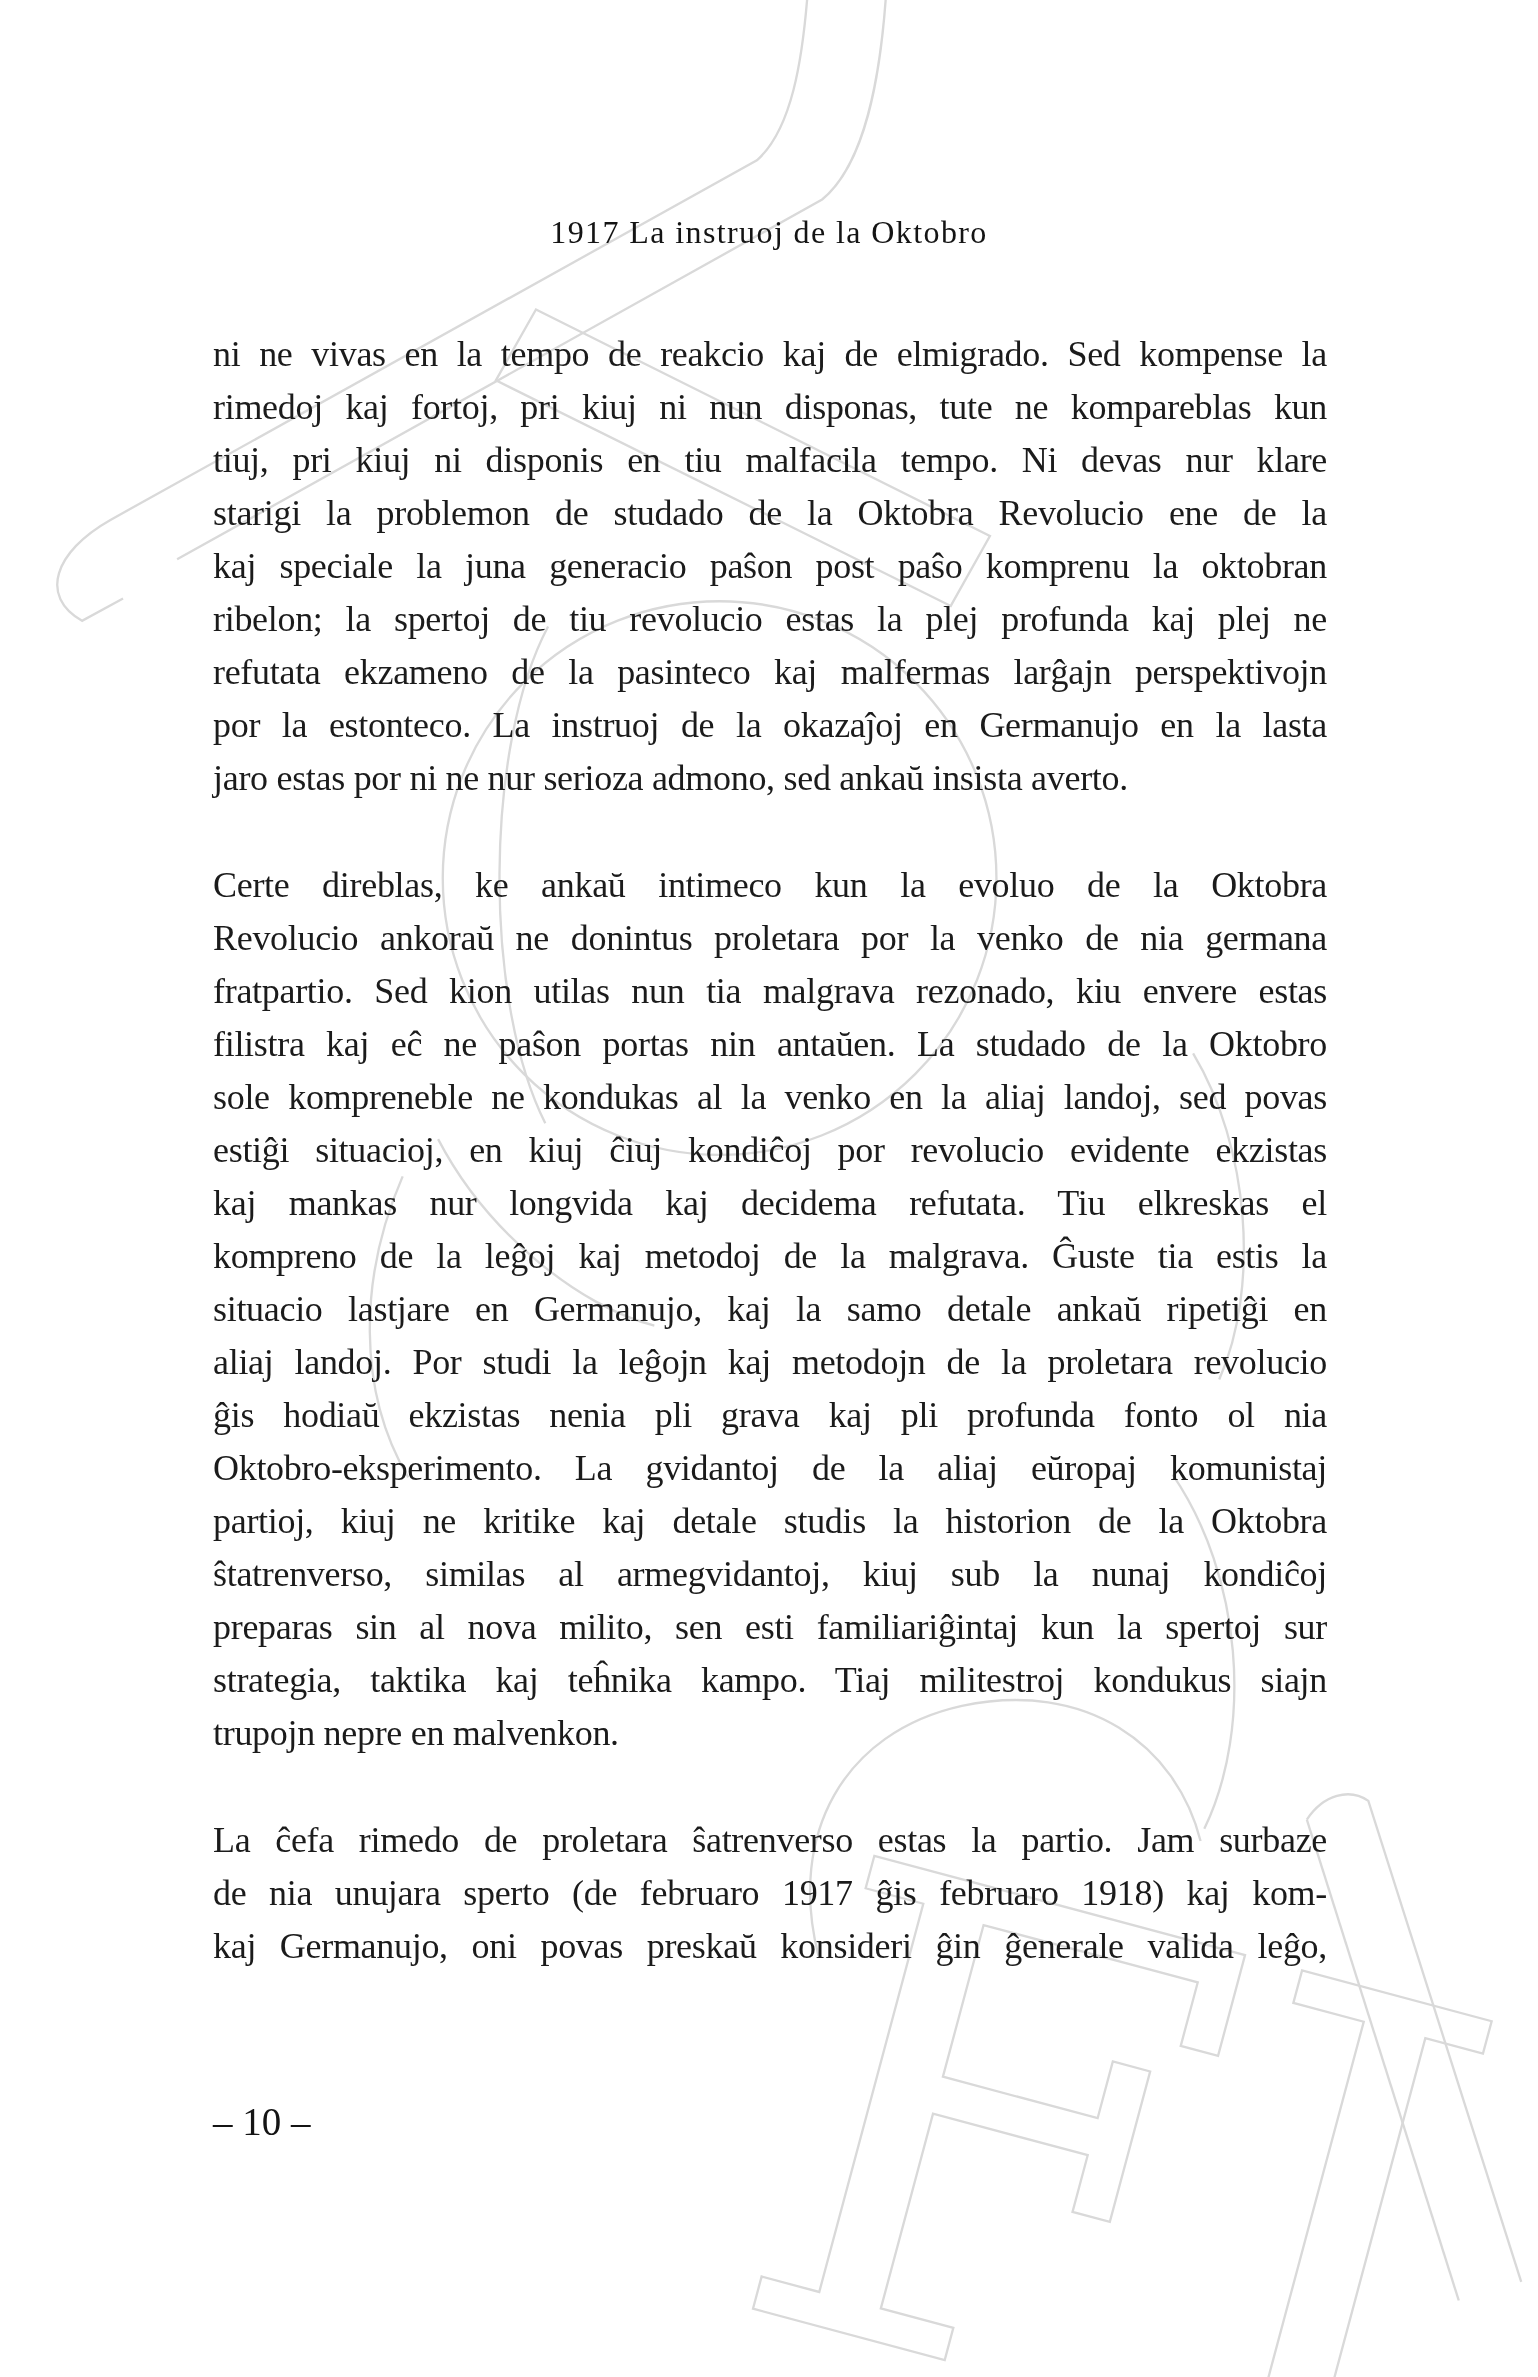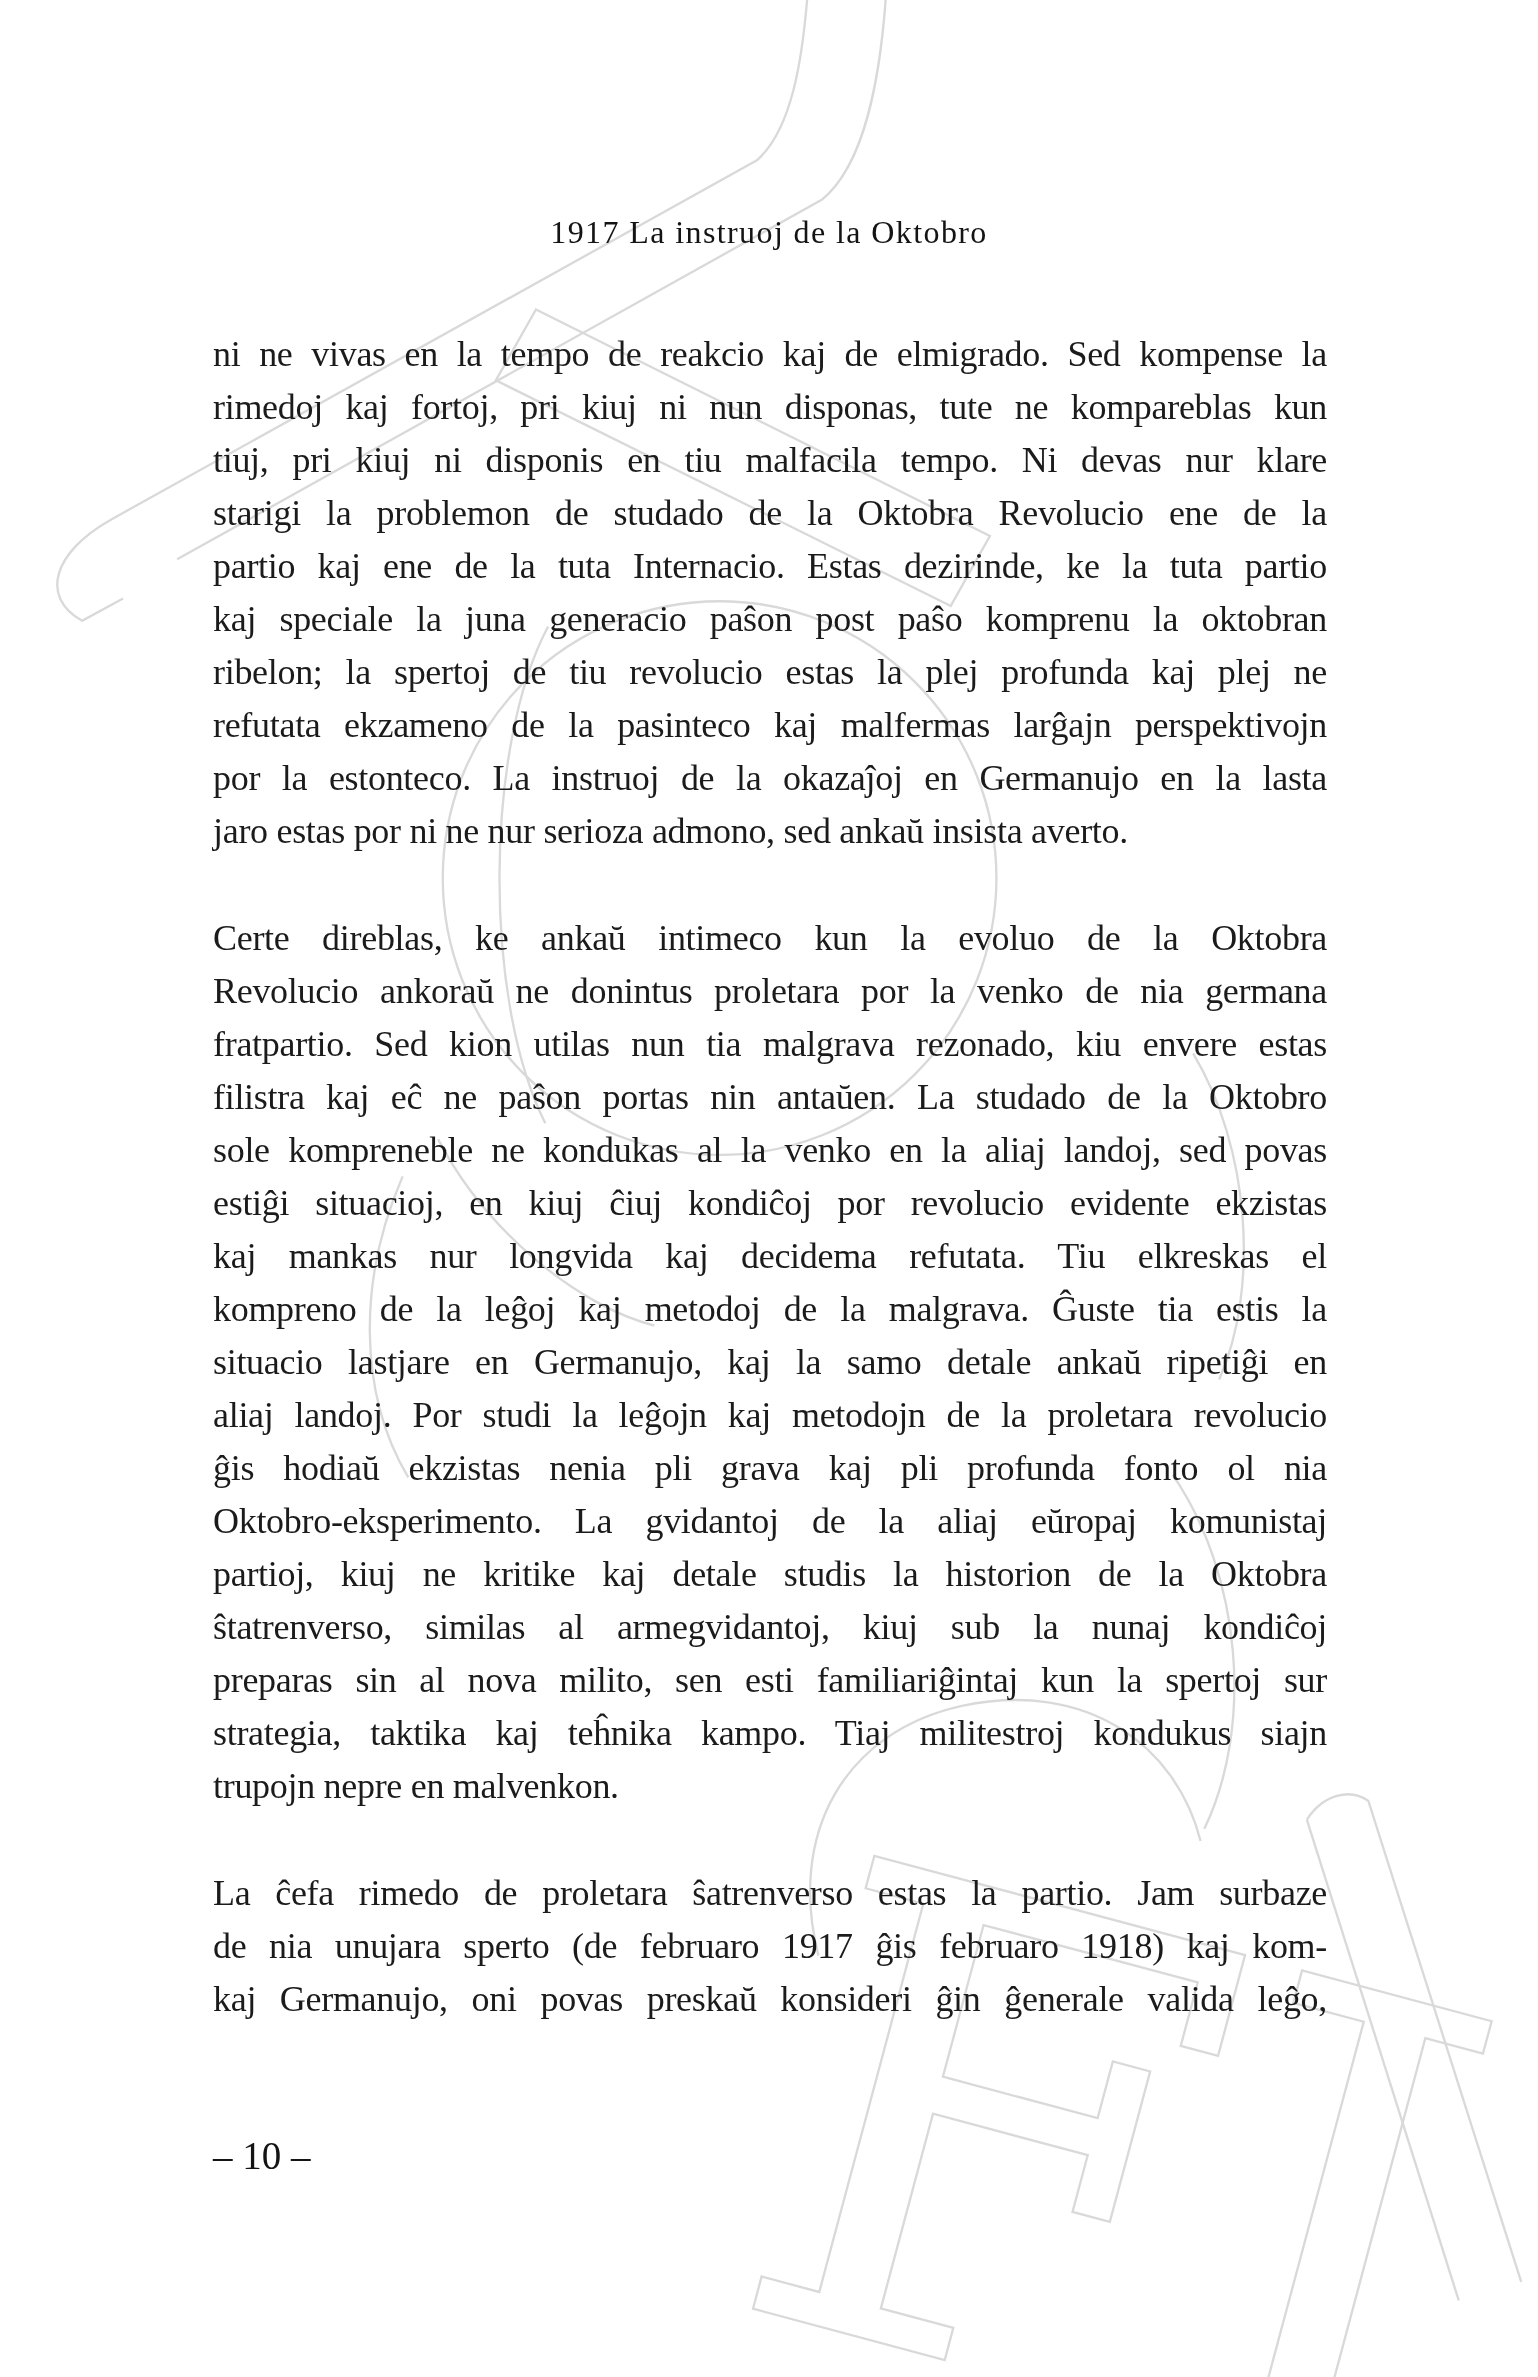--- a/index.html
+++ b/index.html
@@ -58,21 +58,20 @@
   }
   .line.last {
     text-align-last: left;
   }
   .page-number {
     position: absolute;
     left: 213px;
     top: 2099px;
     font-size: 39px;
     color: #141414;
-    margin-top: 34px;
   }
 </style>
 </head>
 <body>
 
 <div class="page">
 
   <svg class="watermark" viewBox="0 0 1650 2550" xmlns="http://www.w3.org/2000/svg">
     <g stroke="#d9d9d9" stroke-width="2.5" fill="none">
 
@@ -101,21 +100,20 @@
 
     <div class="running-header">1917 La instruoj de la Oktobro</div>
 
     <div class="body-text">
 
       <div class="para">
         <div class="line">ni ne vivas en la tempo de reakcio kaj de elmigrado. Sed kompense la</div>
         <div class="line">rimedoj kaj fortoj, pri kiuj ni nun disponas, tute ne kompareblas kun</div>
         <div class="line">tiuj, pri kiuj ni disponis en tiu malfacila tempo. Ni devas nur klare</div>
         <div class="line">starigi la problemon de studado de la Oktobra Revolucio ene de la</div>
-        <div class="line">partio kaj ene de la tuta Internacio. Estas dezirinde, ke la tuta partio</div>
         <div class="line">kaj speciale la juna generacio paŝon post paŝo komprenu la oktobran</div>
         <div class="line">ribelon; la spertoj de tiu revolucio estas la plej profunda kaj plej ne</div>
         <div class="line">refutata ekzameno de la pasinteco kaj malfermas larĝajn perspektivojn</div>
         <div class="line">por la estonteco. La instruoj de la okazaĵoj en Germanujo en la lasta</div>
         <div class="line last">jaro estas por ni ne nur serioza admono, sed ankaŭ insista averto.</div>
       </div>
 
       <div class="para">
         <div class="line">Certe direblas, ke ankaŭ intimeco kun la evoluo de la Oktobra</div>
         <div class="line">Revolucio ankoraŭ ne donintus proletara por la venko de nia germana</div>

